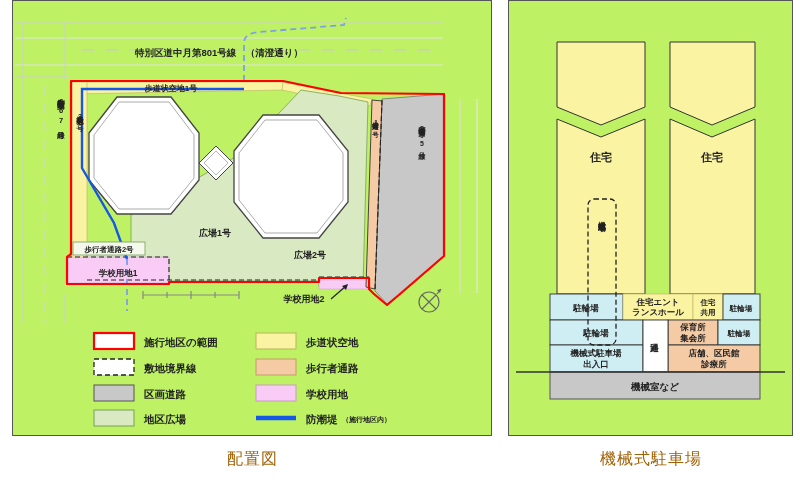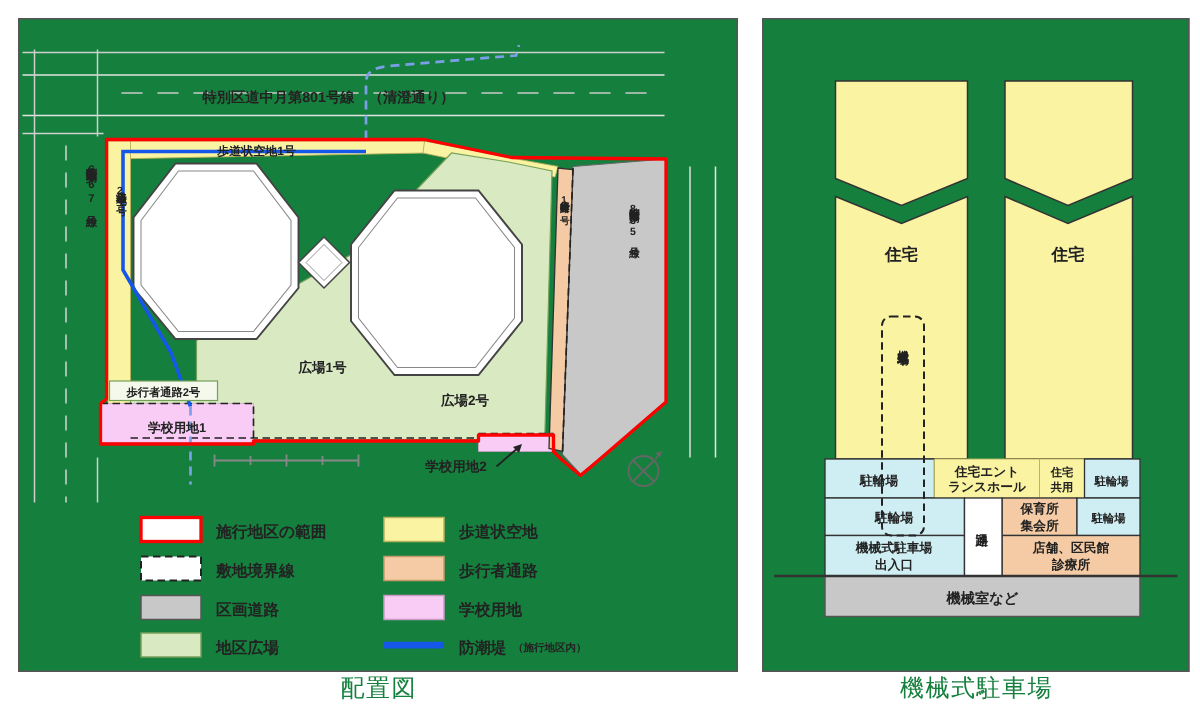--- a/index.html
+++ b/index.html
@@ -5,25 +5,25 @@
   :root{
     --yellow:#faf3a2; --cyan:#cfeef3; --orange:#f5cba5; --pink:#f8ccf4;
     --green:#d9e9c2; --green-border:#76a05a; --gray:#c8c8c8;
     --red:#fe0000; --blue:#1557e8; --blue-dash:#7d9fe8; --ink:#222;
   }
   html,body{margin:0;padding:0;}
   body{
     width:800px;height:482px;position:relative;background:#fff;overflow:hidden;
     font-family:"Liberation Sans","DejaVu Sans",sans-serif;color:var(--ink);
   }
-  .panel{position:absolute;top:12px;background:#15803d;border:1.5px solid #555;}
+  .panel{position:absolute;top:0;background:#bef264;border:1.5px solid #555;}
   #panel-site{left:12px;width:478px;height:434px;}
   #panel-section{left:508px;width:283px;height:434px;}
   .caption{
-    position:absolute;top:449px;text-align:center;font-size:16px;color:#15803d;
+    position:absolute;top:449px;text-align:center;font-size:16px;color:#a16207;
     letter-spacing:1px;
   }
   #caption-left{left:12px;width:481px;}
   #caption-right{left:508px;width:286px;}
   svg text{fill:#222;font-family:"Liberation Sans","DejaVu Sans",sans-serif;font-weight:bold;}
   .vt{writing-mode:vertical-rl;text-orientation:upright;letter-spacing:0.5px;}
   .f-yellow{fill:var(--yellow);stroke:#b9b25f;stroke-width:0.6;}
   .f-cyan{fill:var(--cyan);stroke:#333;stroke-width:0.9;}
   .f-orangeblk{fill:var(--orange);stroke:#333;stroke-width:0.9;}
   .f-green{fill:var(--green);stroke:var(--green-border);stroke-width:0.8;}

